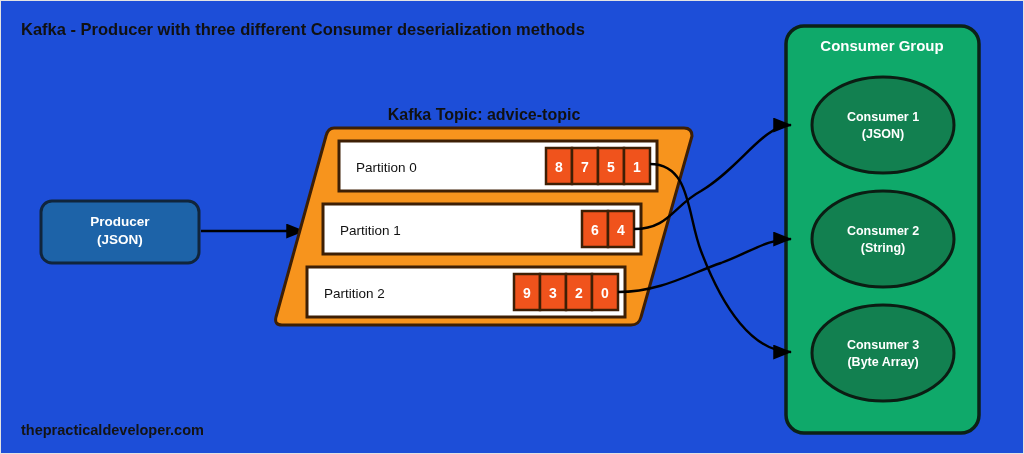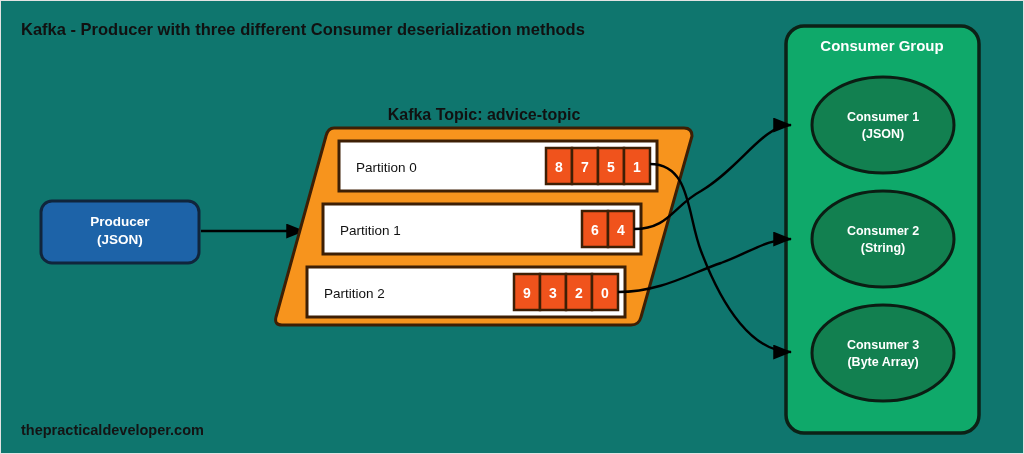--- a/index.html
+++ b/index.html
@@ -4,21 +4,21 @@
 <style>
   html, body {
     margin: 0;
     padding: 0;
     background: #ffffff;
   }
   #canvas {
     position: relative;
     width: 1024px;
     height: 454px;
-    background: #0f766e;
+    background: #1d4ed8;
     border: 1px solid #e3e3e3;
     box-sizing: border-box;
     overflow: hidden;
     font-family: "Liberation Sans", sans-serif;
   }
   #diagram {
     position: absolute;
     left: 0;
     top: 0;
     width: 1024px;

